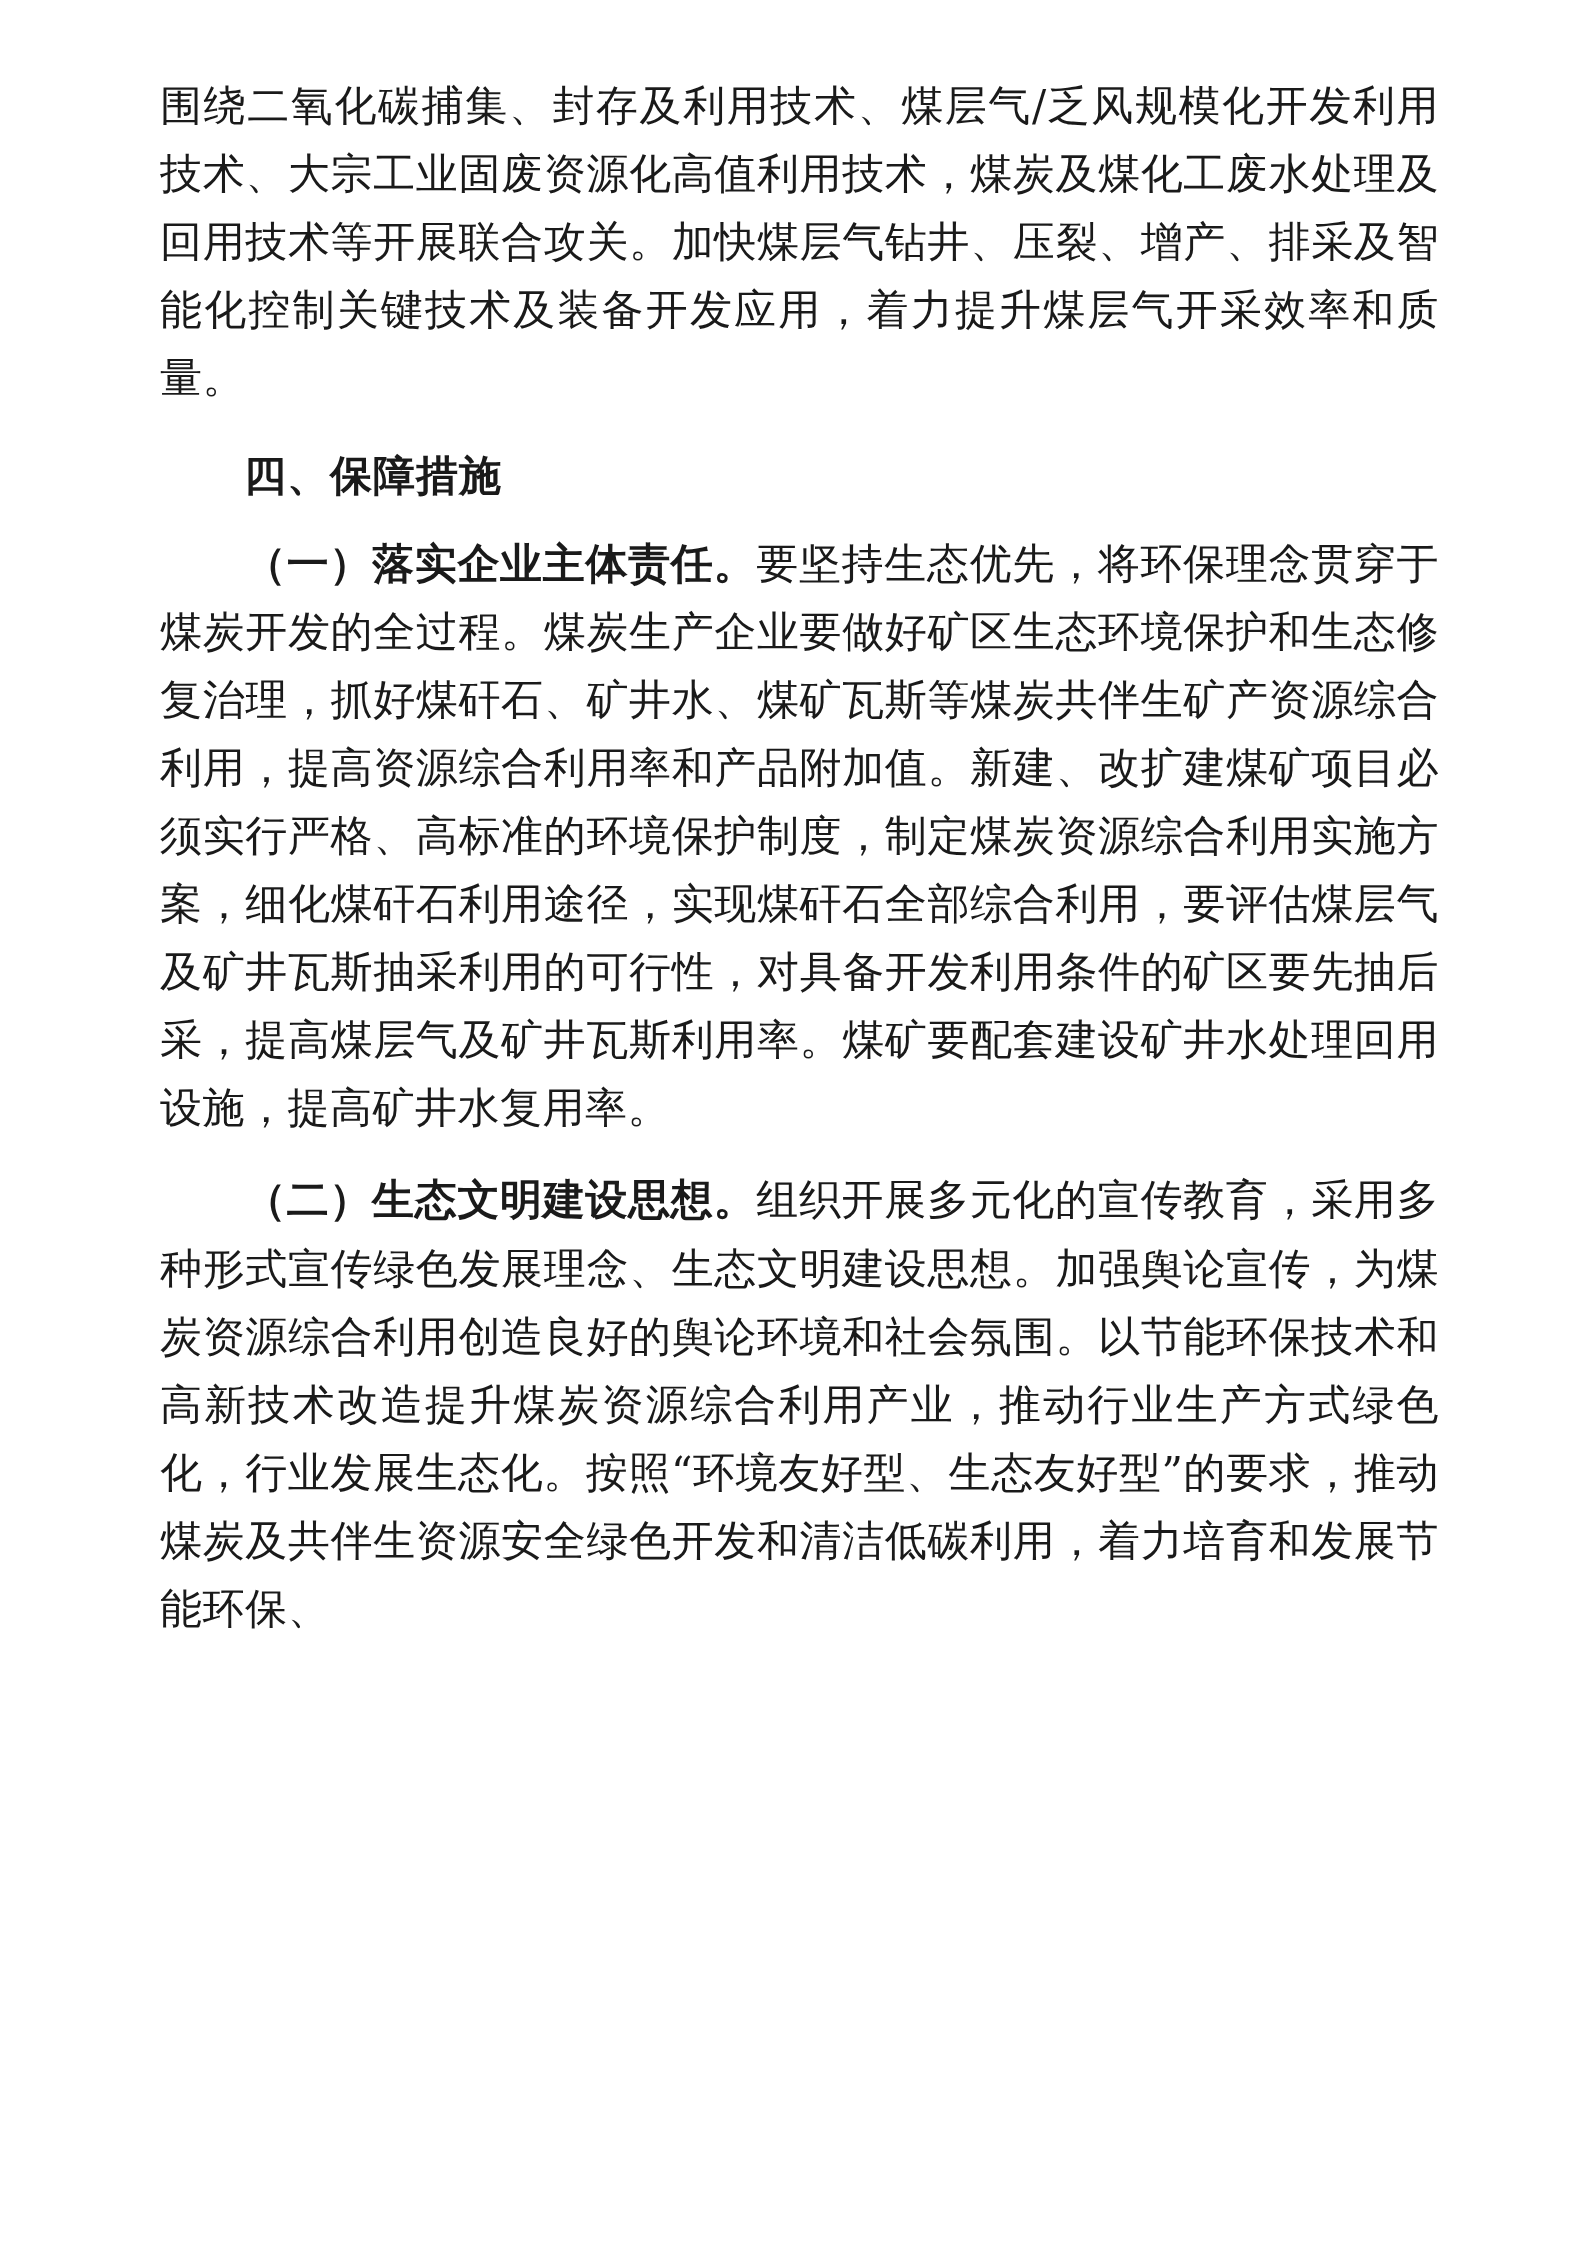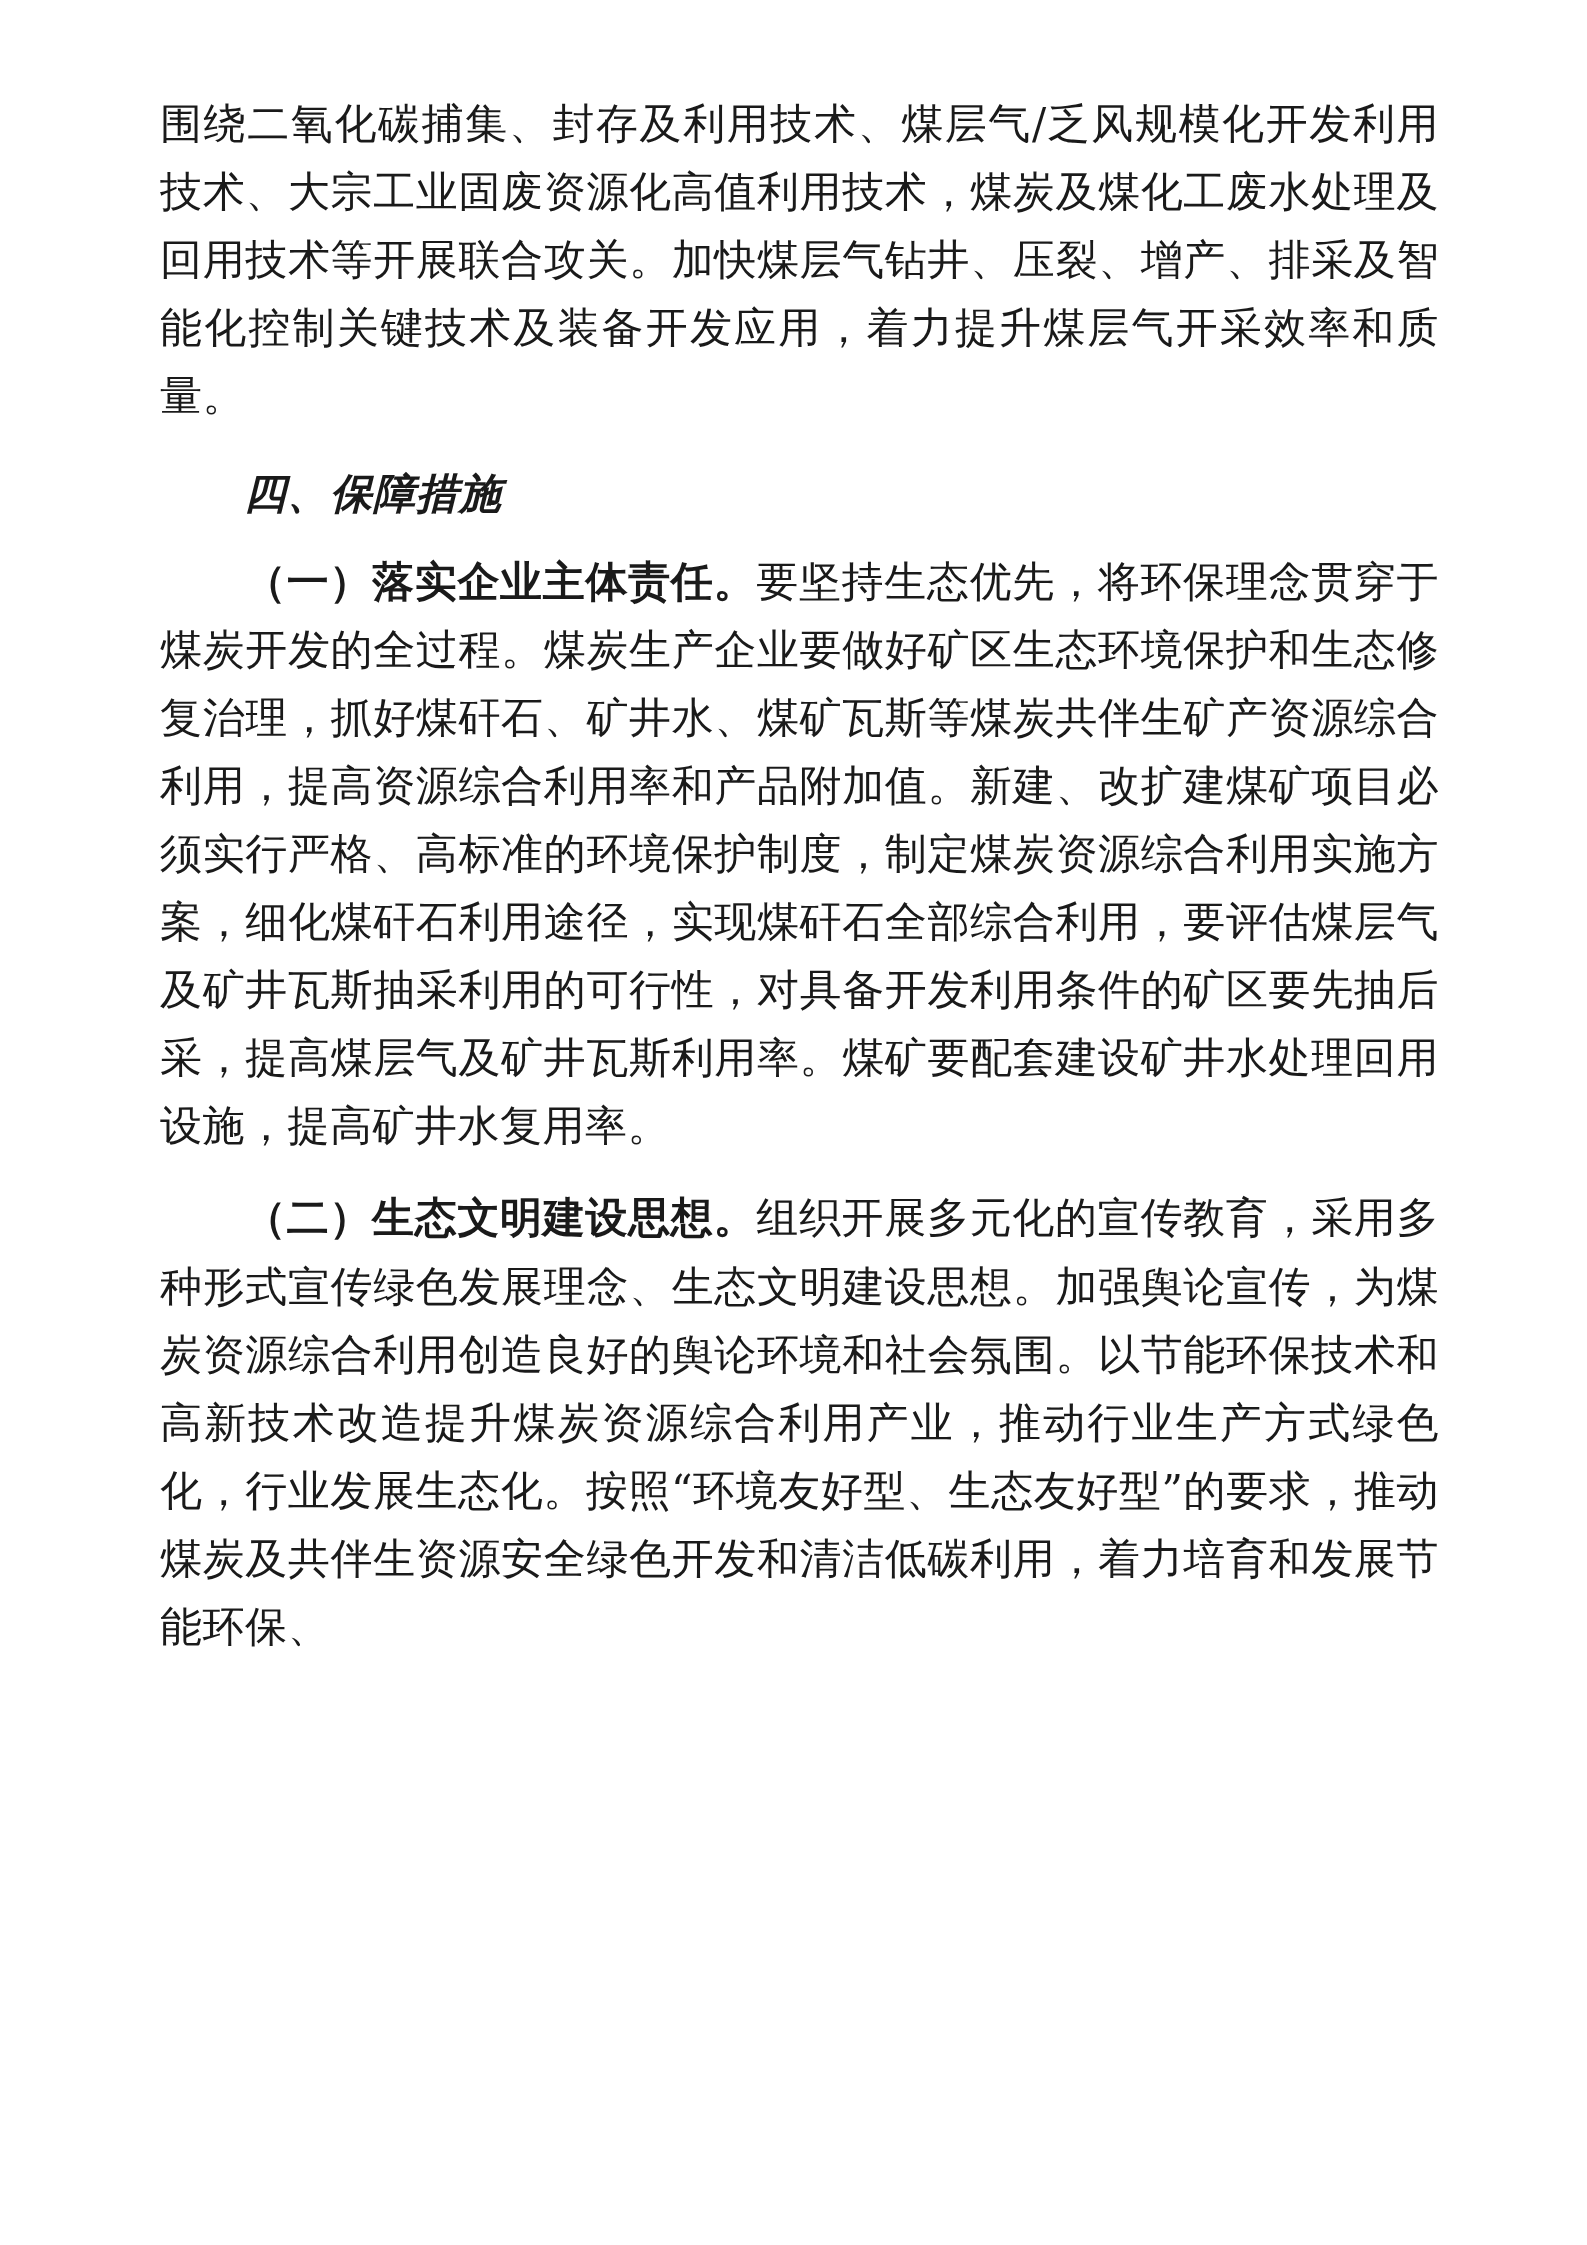--- a/index.html
+++ b/index.html
@@ -6,21 +6,21 @@
     margin: 0;
     padding: 0;
     background: #ffffff;
   }
   .page {
     position: relative;
     width: 1587px;
     height: 2245px;
     background: #ffffff;
     box-sizing: border-box;
-    padding: 90px 148px 90px 160px;
+    padding: 72px 148px 90px 160px;
     font-family: "DejaVu Serif", "Liberation Serif", serif;
     color: #1a1a1a;
     overflow: hidden;
   }
   .doc-body {
     font-size: 42px;
     line-height: 1.62;
     letter-spacing: 0.5px;
     text-align: justify;
     text-justify: inter-ideograph;
@@ -36,21 +36,20 @@
     text-indent: 0;
   }
   .heading {
     text-indent: 84px;
     font-weight: bold;
     font-family: "DejaVu Sans", "Liberation Sans", sans-serif;
     font-size: 42px;
     margin-top: 14px;
     margin-bottom: 10px;
     letter-spacing: 1px;
-    font-style: italic;
   }
   .sub-lead {
     font-weight: bold;
     font-family: Liberation Serif, serif;
   }
   .block {
     margin-bottom: 6px;
   }
   .spacer-sm { height: 10px; }
   .spacer-md { height: 18px; }

